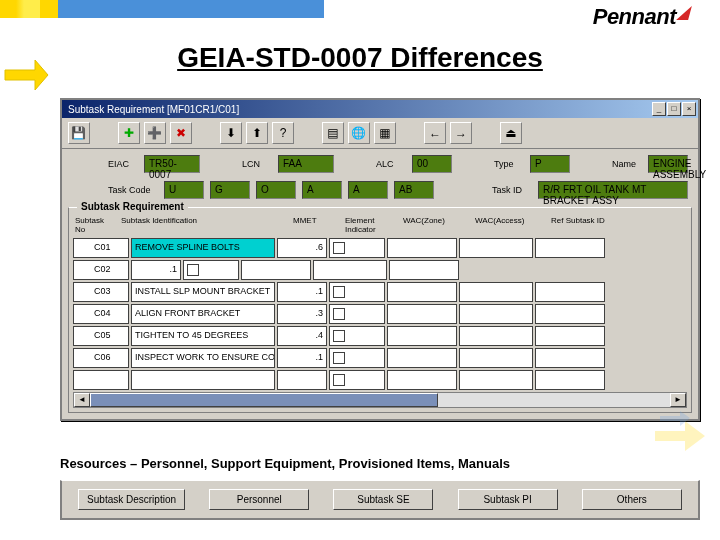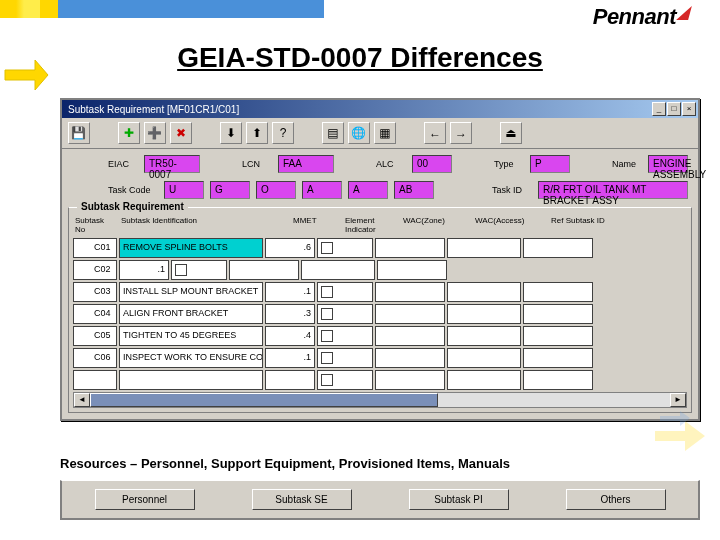--- a/index.html
+++ b/index.html
@@ -23,38 +23,38 @@
   .titlebar-text { padding-left: 4px; }
   .winbtns { display: flex; gap: 1px; }
   .winbtn { width: 14px; height: 14px; background: #d4d0c8; border: 1px solid #fff; border-right-color: #404040; border-bottom-color: #404040; font-size: 8px; text-align: center; line-height: 12px; color: #000; }
   
   .toolbar { display: flex; gap: 4px; padding: 4px 6px; background: #d4d0c8; border-bottom: 1px solid #808080; align-items: center; }
   .tbtn { width: 22px; height: 22px; background: #d4d0c8; border: 1px solid #fff; border-right-color: #808080; border-bottom-color: #808080; display: flex; align-items: center; justify-content: center; font-size: 12px; }
   .tspacer { width: 20px; }
   
   .form-row { display: flex; gap: 6px; padding: 6px 10px 2px 10px; align-items: center; font-size: 9px; }
   .lbl { min-width: 30px; color: #000; margin-left: 36px; }
-  .fld { background: #d946ef; border: 1px solid #808080; border-top-color: #404040; border-left-color: #404040; height: 18px; padding: 2px 4px; font-size: 10px; min-width: 40px; }
+  .fld { background: #4d7c0f; border: 1px solid #808080; border-top-color: #404040; border-left-color: #404040; height: 18px; padding: 2px 4px; font-size: 10px; min-width: 40px; }
   .fld.w80 { width: 80px; }
   .fld.w40 { width: 36px; }
   .fld.w22 { width: 16px; }
   .fld.w200 { width: 150px; }
   
   .groupbox { margin: 6px 6px; border: 1px solid #808080; border-top-color: #fff; position: relative; padding: 6px 4px 4px 4px; }
   .groupbox-title { position: absolute; top: -7px; left: 8px; background: #d4d0c8; padding: 0 4px; font-size: 10px; font-weight: bold; }
   
   .grid { width: 100%; }
   .grid-header { display: flex; font-size: 8px; color: #000; margin-bottom: 2px; gap: 2px; }
   .gh { padding: 2px; }
   .gh1 { width: 44px; } .gh2 { width: 170px; } .gh3 { width: 50px; } .gh4 { width: 56px; } .gh5 { width: 70px; } .gh6 { width: 74px; } .gh7 { width: 70px; }
   
   .grid-row { display: flex; gap: 2px; margin-bottom: 2px; height: 20px; }
   .gc { background: #fff; border: 1px solid #404040; font-size: 9px; padding: 3px 3px; overflow: hidden; white-space: nowrap; }
   .gc.sel { background: #00d0d0; color: #000; }
-  .gc1 { width: 44px; padding-left: 20px; } .gc2 { width: 144px; } .gc3 { width: 50px; text-align: right; } .gc4 { width: 56px; } .gc5 { width: 70px; } .gc6 { width: 74px; } .gc7 { width: 70px; }
+  .gc1 { width: 56px; padding-left: 20px; } .gc2 { width: 144px; } .gc3 { width: 50px; text-align: right; } .gc4 { width: 56px; } .gc5 { width: 70px; } .gc6 { width: 74px; } .gc7 { width: 70px; }
   .check { width: 12px; height: 12px; background: #fff; border: 1px solid #404040; display: inline-block; }
   
   .scrollbar { height: 16px; background: #d4d0c8; border: 1px solid #808080; display: flex; margin-top: 2px; }
   .sbtn { width: 16px; background: #d4d0c8; border: 1px solid #fff; border-right-color: #404040; border-bottom-color: #404040; text-align: center; font-size: 8px; line-height: 12px; }
   .strack { flex: 1; background: #e0e0e0; position: relative; }
   .sthumb { position: absolute; left: 0; top: 0; bottom: 0; width: 60%; background: #7a8fb8; border: 1px solid #fff; border-right-color: #404040; border-bottom-color: #404040; }
   
   .caption { position: absolute; left: 60px; top: 456px; font-size: 13px; font-weight: bold; }
   
   .bottom-buttons { position: absolute; left: 60px; top: 480px; width: 640px; background: #d4d0c8; padding: 8px; display: flex; gap: 8px; justify-content: space-around; border: 2px solid #808080; border-top:1px solid #fff;}
@@ -223,20 +223,21 @@
             </div>
           <div class="sbtn">►</div>
         </div>
       </div>
     </div>
   </div>
 
   <div class="caption">Resources – Personnel, Support Equipment, Provisioned Items, Manuals</div>
 
   <div class="bottom-buttons">
+    <div class="bbtn">Subtask Description</div>
     <div class="bbtn">Personnel</div>
     <div class="bbtn">Subtask SE</div>
     <div class="bbtn">Subtask PI</div>
     <div class="bbtn">Others</div>
   </div>
 
   <div class="bg-arrows">
     <svg viewBox="0 0 60 50">
         <path d="M5 25 L35 25 L35 15 L55 30 L35 45 L35 35 L5 35 Z" fill="#ffd700"></path>
         <path d="M10 10 L30 10 L30 5 L40 12 L30 20 L30 15 L10 15 Z" fill="#6aa0e0"></path>

